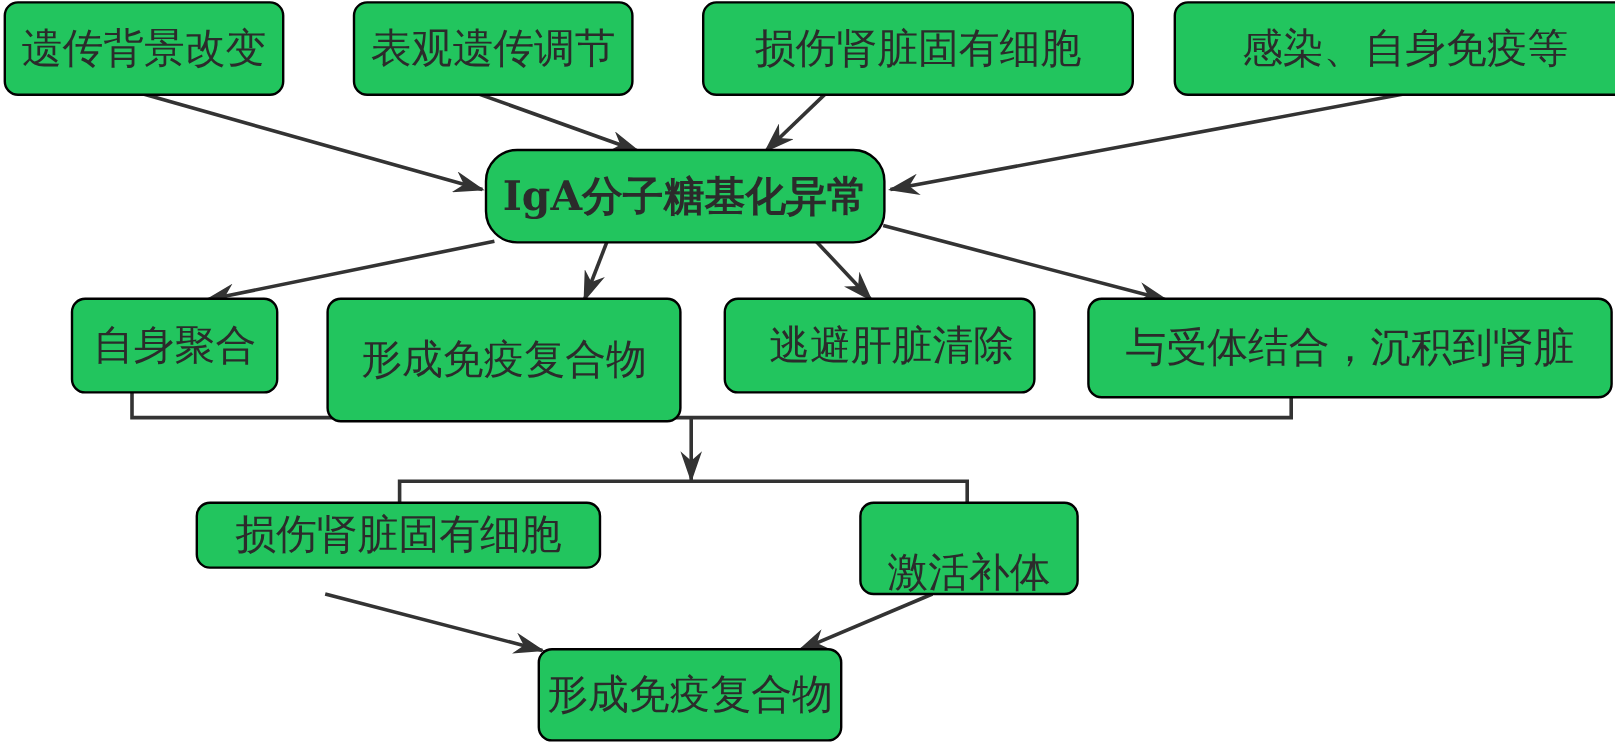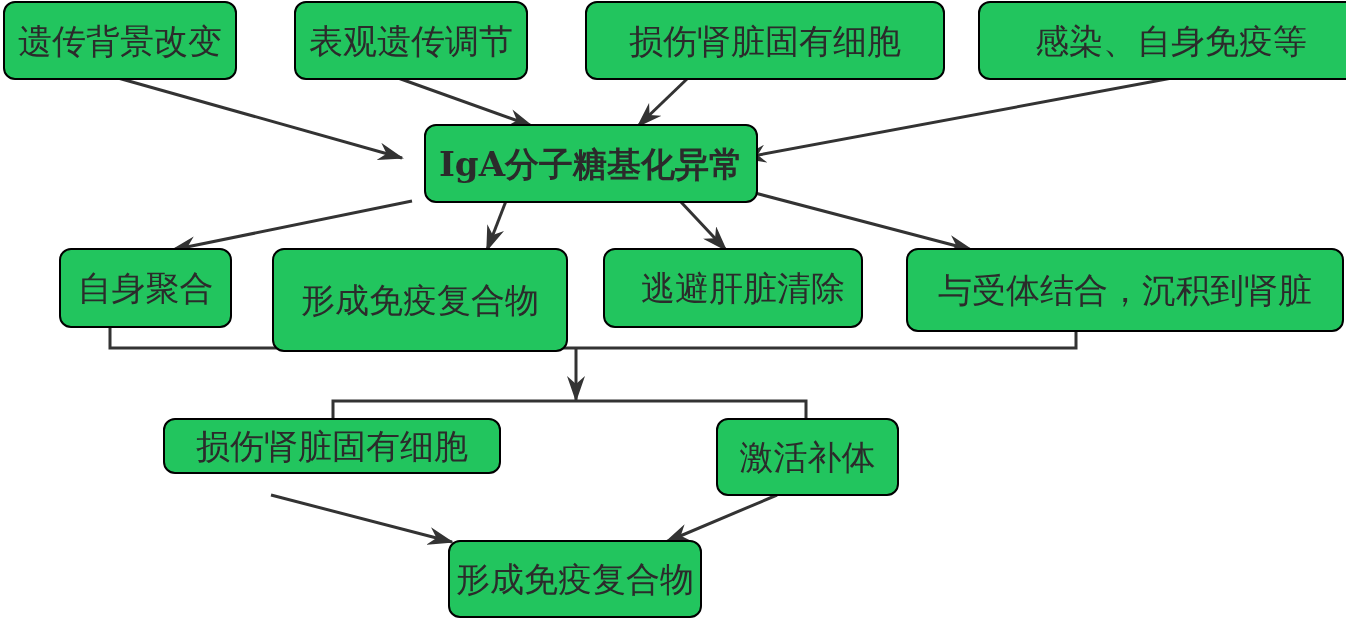--- a/index.html
+++ b/index.html
@@ -48,39 +48,39 @@
 <div class="node" style="left:294px;top:1px;width:234px;height:79px;text-align:right;">
     <span>表观遗传调节</span>
   </div>
 <div class="node" style="left:585px;top:1px;width:360px;height:79px;">
     <span>损伤肾脏固有细胞</span>
   </div>
 <div class="node" style="left:978px;top:1px;width:386px;height:79px;">
     <span>感染、自身免疫等</span>
   </div>
 
-<div class="node bold" style="left:424px;top:124px;width:334px;height:79px;">
+<div class="node bold" style="left:404px;top:124px;width:334px;height:79px;border-radius:27px;">
     <span>IgA分子糖基化异常</span>
   </div>
 
 <div class="node" style="left:59px;top:248px;width:173px;height:80px;">
     <span>自身聚合</span>
   </div>
 <div class="node" style="left:272px;top:248px;width:296px;height:104px;">
     <span>形成免疫复合物</span>
   </div>
 <div class="node" style="left:603px;top:248px;width:260px;height:80px;padding-left:20px;">
     <span>逃避肝脏清除</span>
   </div>
 <div class="node" style="left:906px;top:248px;width:438px;height:84px;">
     <span>与受体结合，沉积到肾脏</span>
   </div>
 
 <div class="node" style="left:163px;top:418px;width:338px;height:56px;">
     <span>损伤肾脏固有细胞</span>
   </div>
-<div class="node" style="left:716px;top:418px;width:183px;height:78px;">
+<div class="node" style="left:716px;top:418px;width:183px;height:78px;align-items:flex-end;">
     <span>激活补体</span>
   </div>
 
 <div class="node" style="left:448px;top:540px;width:254px;height:78px;">
     <span>形成免疫复合物</span>
   </div>
 
 </body></html>

